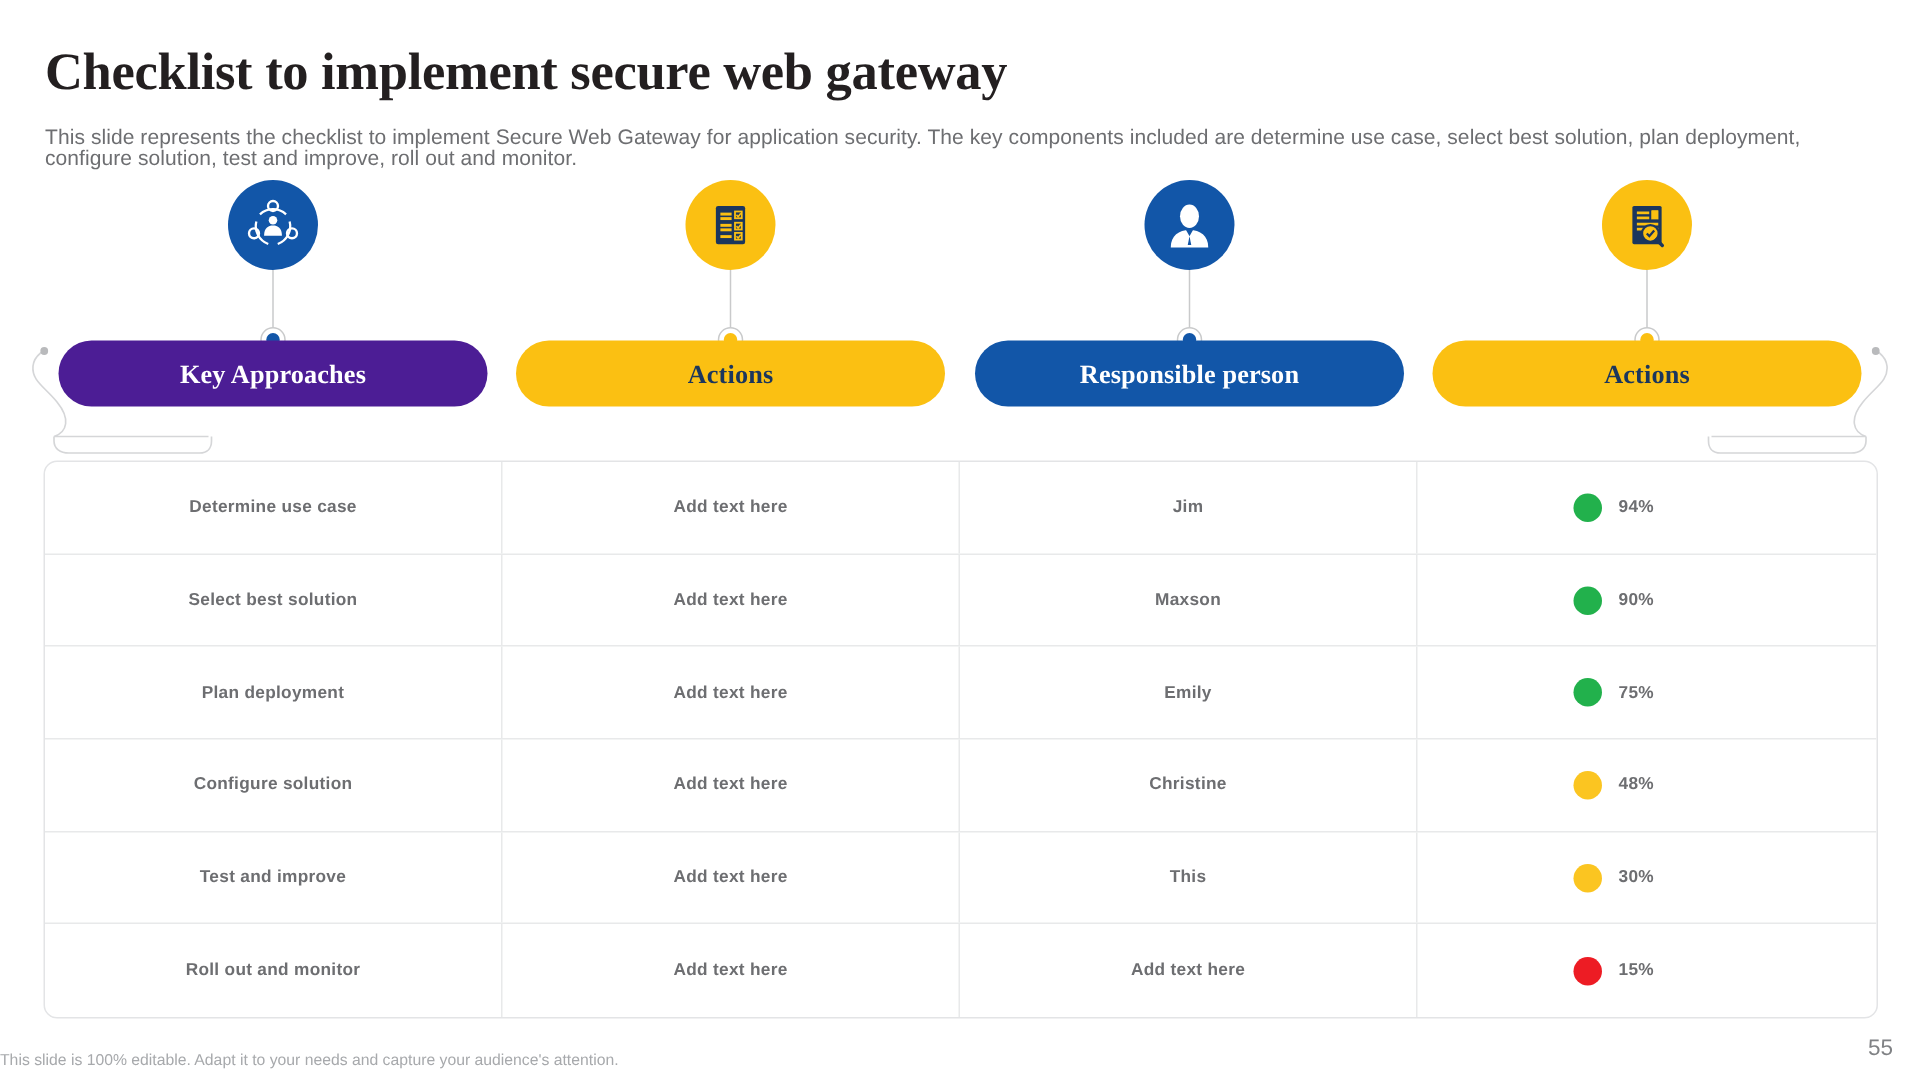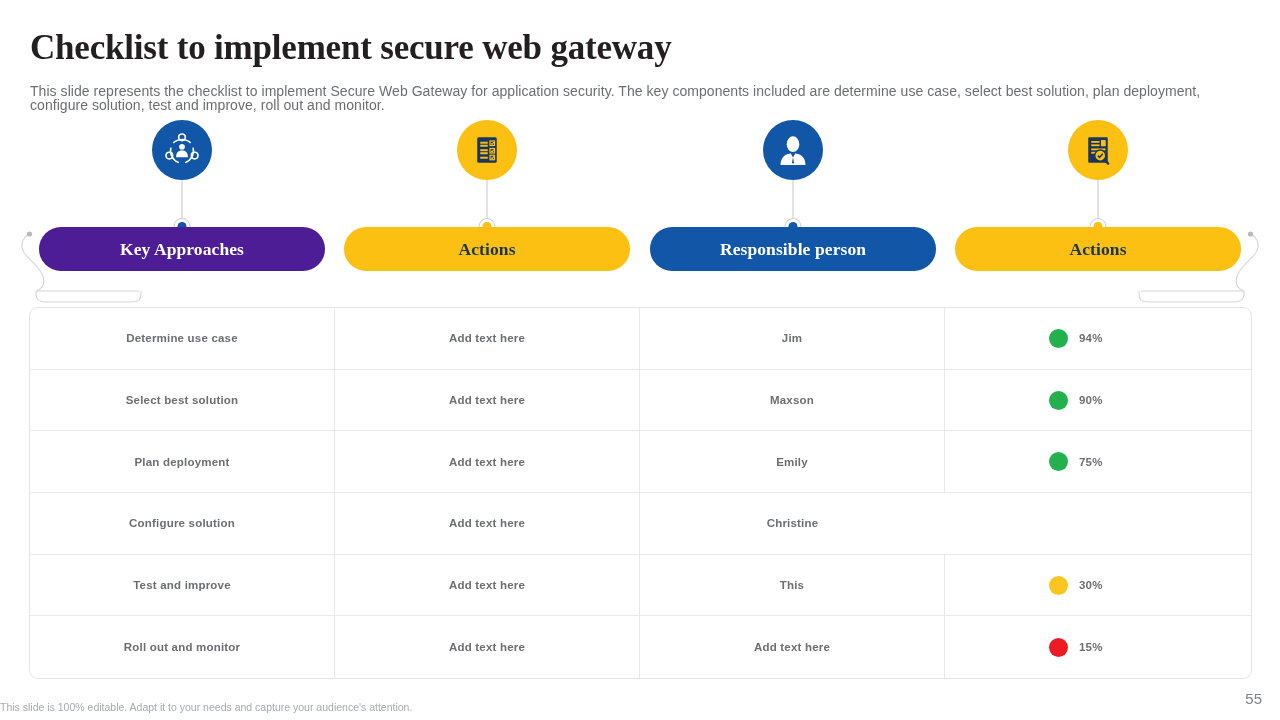--- a/index.html
+++ b/index.html
@@ -252,20 +252,24 @@
         <div class="cell c3">Emily</div>
         <div class="cell c4">
           <span class="status-dot" style="background: rgb(34, 177, 76);"></span>
           <span class="status-pct">75%</span>
         </div>
       </div>
       <div class="row">
         <div class="cell c1">Configure solution</div>
         <div class="cell c2">Add text here</div>
         <div class="cell c3">Christine</div>
+        <div class="cell c4">
+          <span class="status-dot" style="background: rgb(251, 197, 33);"></span>
+          <span class="status-pct">48%</span>
+        </div>
       </div>
       <div class="row">
         <div class="cell c1">Test and improve</div>
         <div class="cell c2">Add text here</div>
         <div class="cell c3">This</div>
         <div class="cell c4">
           <span class="status-dot" style="background: rgb(251, 197, 33);"></span>
           <span class="status-pct">30%</span>
         </div>
       </div>

